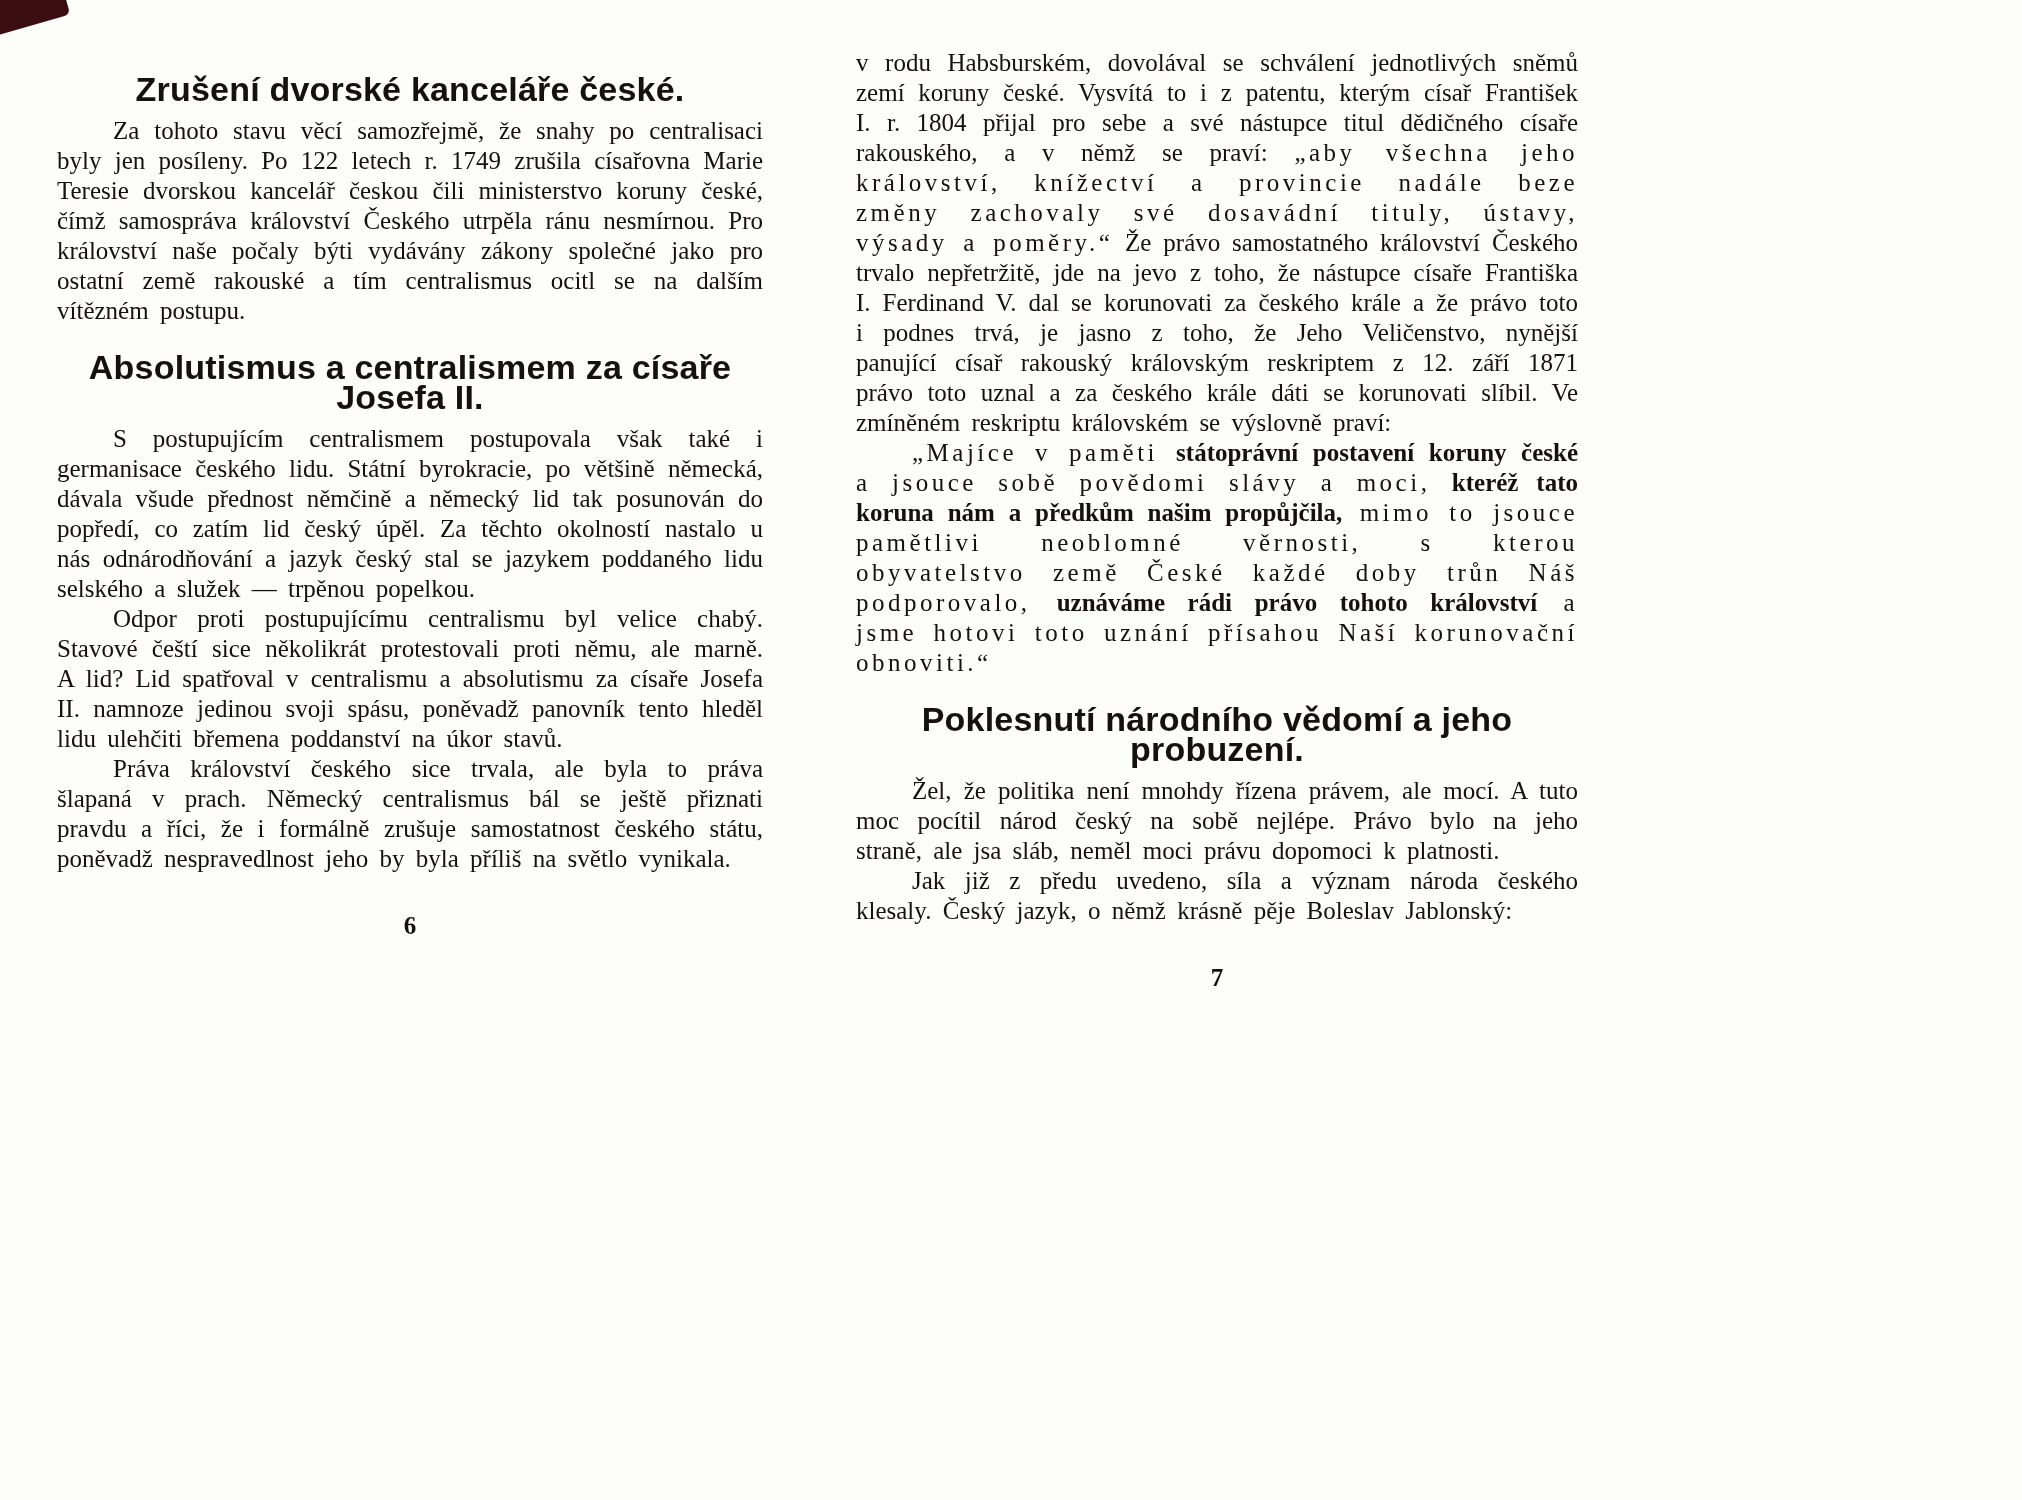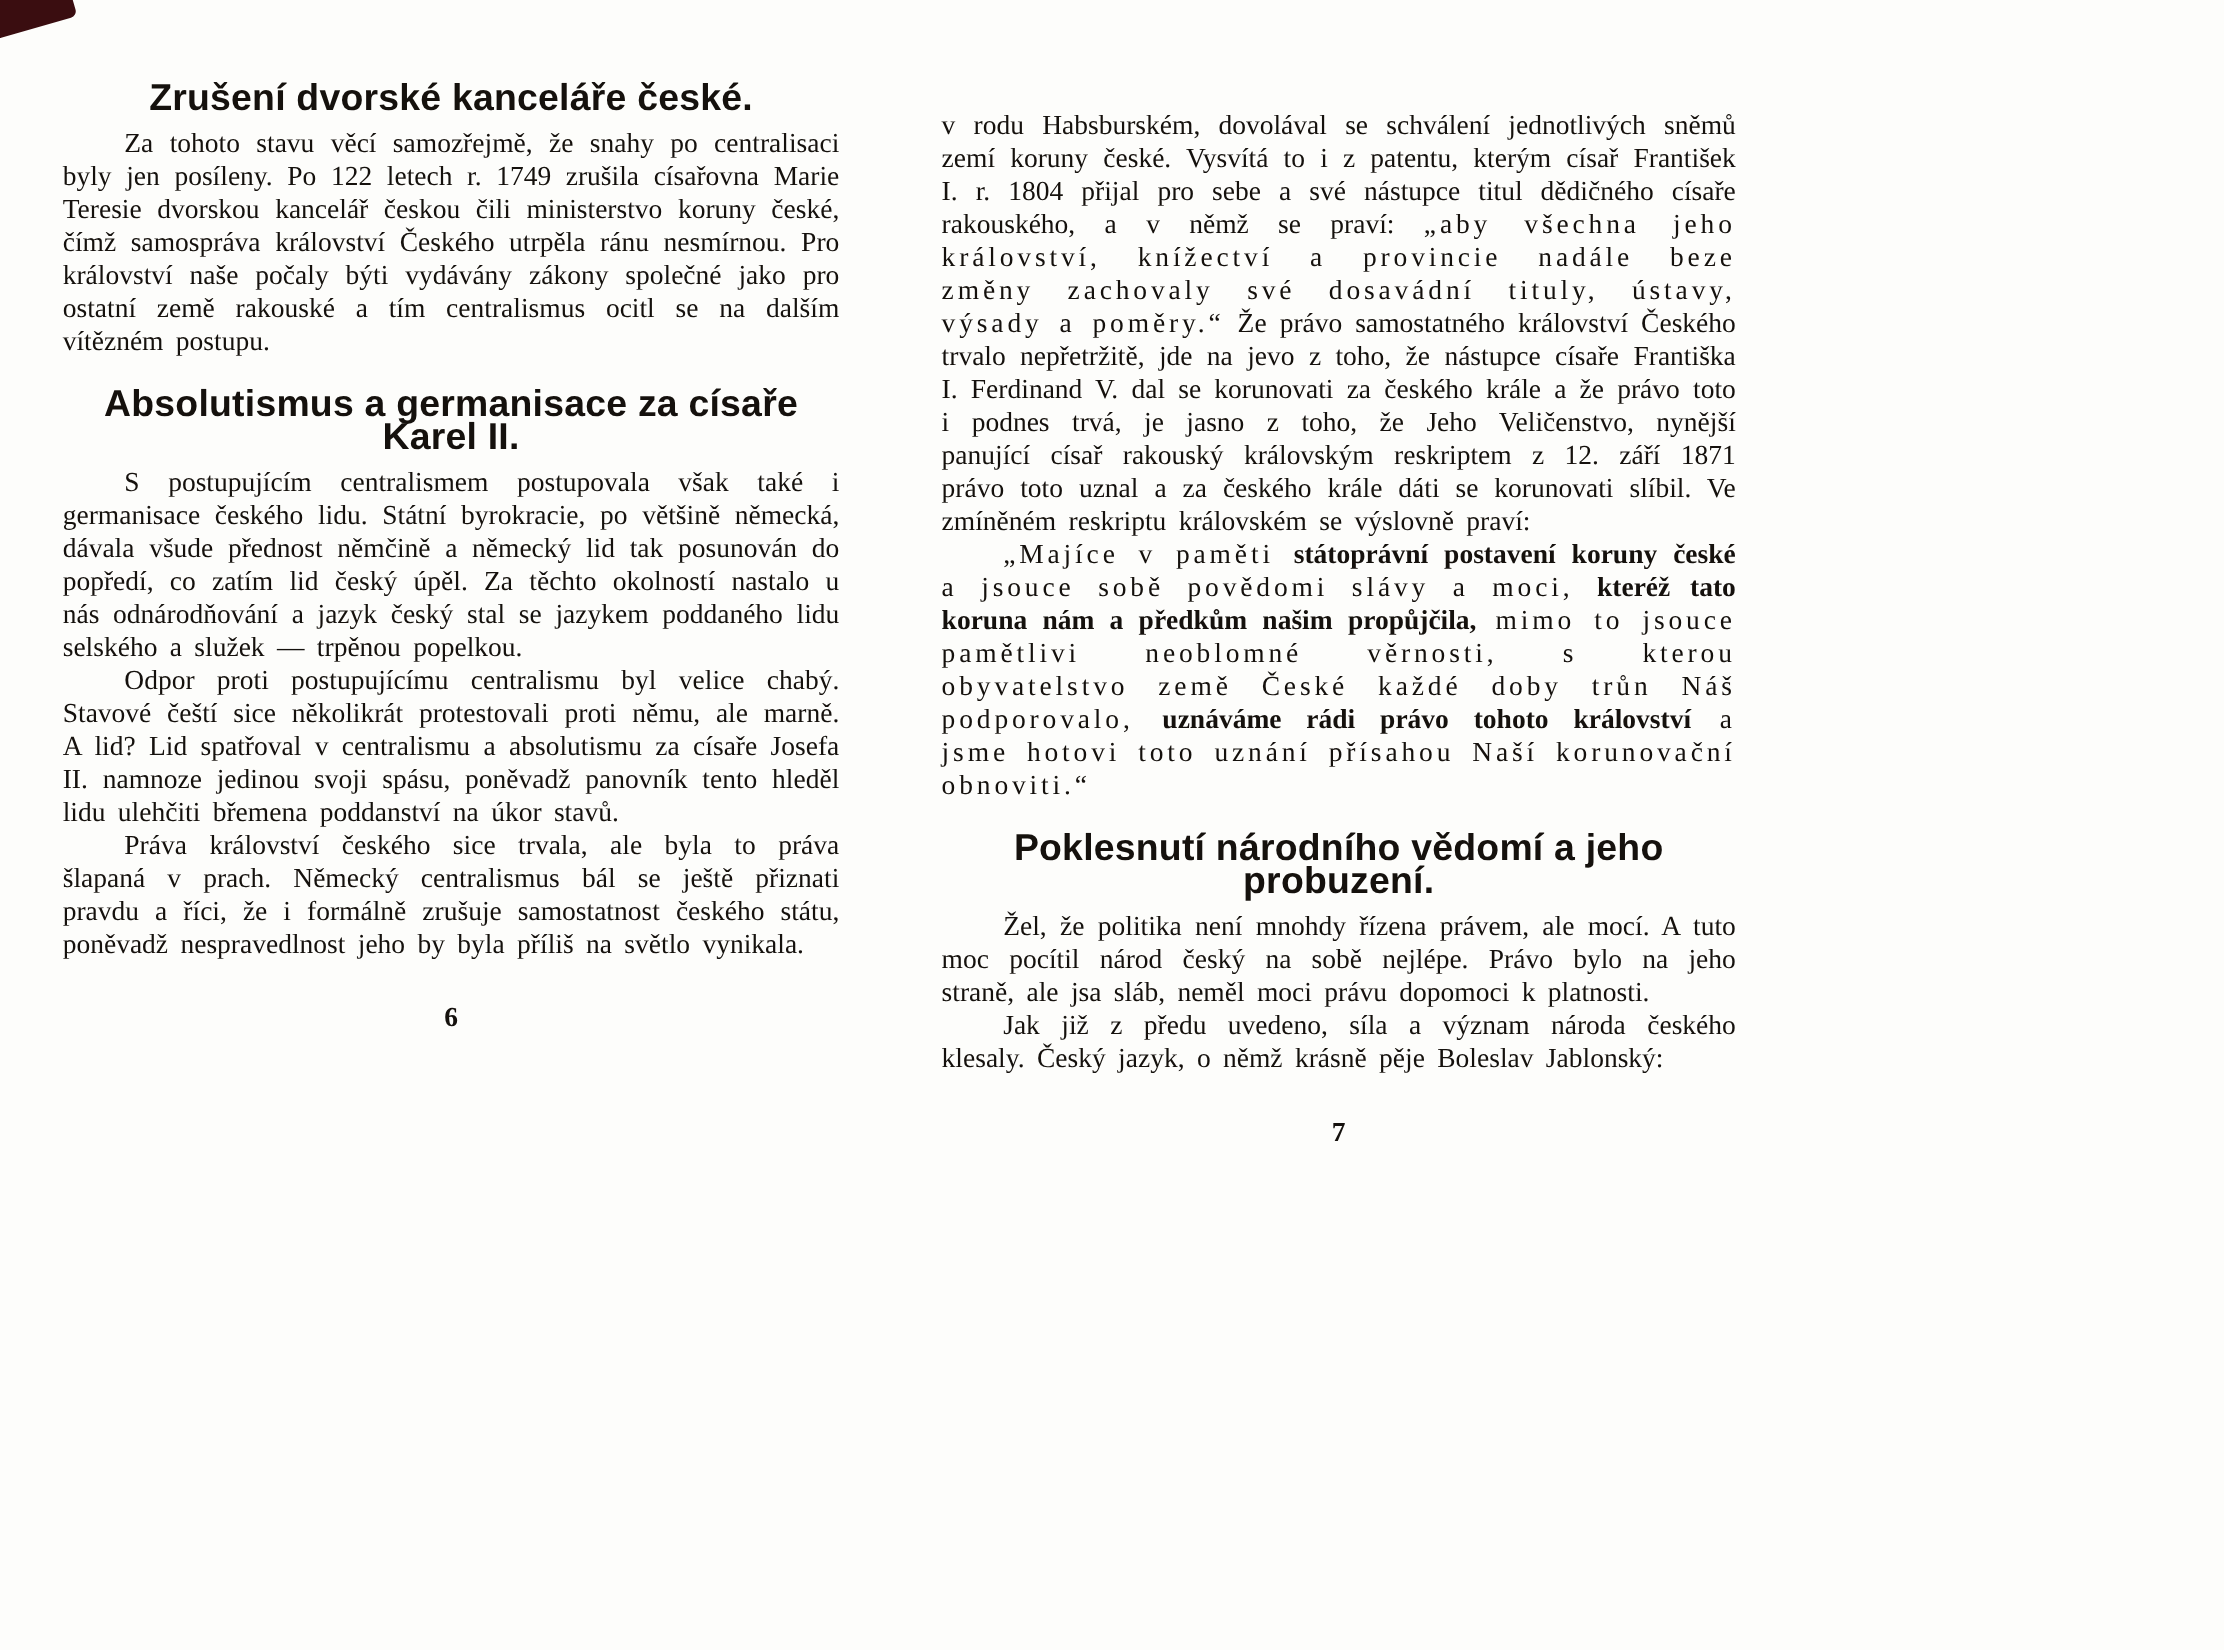--- a/index.html
+++ b/index.html
@@ -35,21 +35,21 @@
     top: 0;
   }
   .page--left {
     left: 57px;
     width: 706px;
     padding-top: 74px;
   }
   .page--right {
     left: 856px;
     width: 722px;
-    padding-top: 100px;
+    padding-top: 48px;
   }
   .heading {
     font-family: "Liberation Sans", "DejaVu Sans", sans-serif;
     font-weight: 700;
     font-size: 34px;
     line-height: 30px;
     text-align: center;
     margin: 26px 0 12px 0;
     letter-spacing: 0.2px;
   }
@@ -83,21 +83,21 @@
 </head>
 <body>
 
 <div class="spread">
 
   <div class="corner-artifact"></div>
 
   <section class="page page--left">
     <h2 class="heading">Zrušení dvorské kanceláře české.</h2>
     <p class="para">Za tohoto stavu věcí samozřejmě, že snahy po centralisaci byly jen posíleny. Po 122 letech r. 1749 zrušila císařovna Marie Teresie dvorskou kancelář českou čili ministerstvo koruny české, čímž samospráva království Českého utrpěla ránu nesmírnou. Pro království naše počaly býti vydávány zákony společné jako pro ostatní země rakouské a tím centralismus ocitl se na dalším vítězném postupu.</p>
-    <h2 class="heading">Absolutismus a germanisace za císaře Karel II.</h2>
+    <h2 class="heading">Absolutismus a centralismem za císaře Josefa II.</h2>
     <p class="para">S postupujícím centralismem postupovala však také i germanisace českého lidu. Státní byrokracie, po většině německá, dávala všude přednost němčině a německý lid tak posunován do popředí, co zatím lid český úpěl. Za těchto okolností nastalo u nás odnárodňování a jazyk český stal se jazykem poddaného lidu selského a služek — trpěnou popelkou.</p>
     <p class="para">Odpor proti postupujícímu centralismu byl velice chabý. Stavové čeští sice několikrát protestovali proti němu, ale marně. A lid? Lid spatřoval v centralismu a absolutismu za císaře Josefa II. namnoze jedinou svoji spásu, poněvadž panovník tento hleděl lidu ulehčiti břemena poddanství na úkor stavů.</p>
     <p class="para">Práva království českého sice trvala, ale byla to práva šlapaná v prach. Německý centralismus bál se ještě přiznati pravdu a říci, že i formálně zrušuje samostatnost českého státu, poněvadž nespravedlnost jeho by byla příliš na světlo vynikala.</p>
     <div class="page-number">6</div>
   </section>
 
   <section class="page page--right">
     <p class="para noindent"><span>v rodu Habsburském, dovolával se schválení jednotlivých sněmů zemí koruny české. Vysvítá to i z patentu, kterým císař František I. r. 1804 přijal pro sebe a své nástupce titul dědičného císaře rakouského, a v němž se praví: </span><span class="spaced">„aby všechna jeho království, knížectví a provincie nadále beze změny zachovaly své dosavádní tituly, ústavy, výsady a poměry.“</span><span> Že právo samostatného království Českého trvalo nepřetržitě, jde na jevo z toho, že nástupce císaře Františka I. Ferdinand V. dal se korunovati za českého krále a že právo toto i podnes trvá, je jasno z toho, že Jeho Veličenstvo, nynější panující císař rakouský královským reskriptem z 12. září 1871 právo toto uznal a za českého krále dáti se korunovati slíbil. Ve zmíněném reskriptu královském se výslovně praví:</span></p>
 
     <p class="para"><span class="spaced">„Majíce v paměti </span><span class="bold">státoprávní postavení koruny české</span><span class="spaced"> a jsouce sobě povědomi slávy a moci, </span><span class="bold">kteréž tato koruna nám a předkům našim propůjčila,</span><span class="spaced"> mimo to jsouce pamětlivi neoblomné věrnosti, s kterou obyvatelstvo země České každé doby trůn Náš podporovalo, </span><span class="bold">uznáváme rádi právo tohoto království</span><span class="spaced"> a jsme hotovi toto uznání přísahou Naší korunovační obnoviti.“</span></p>

